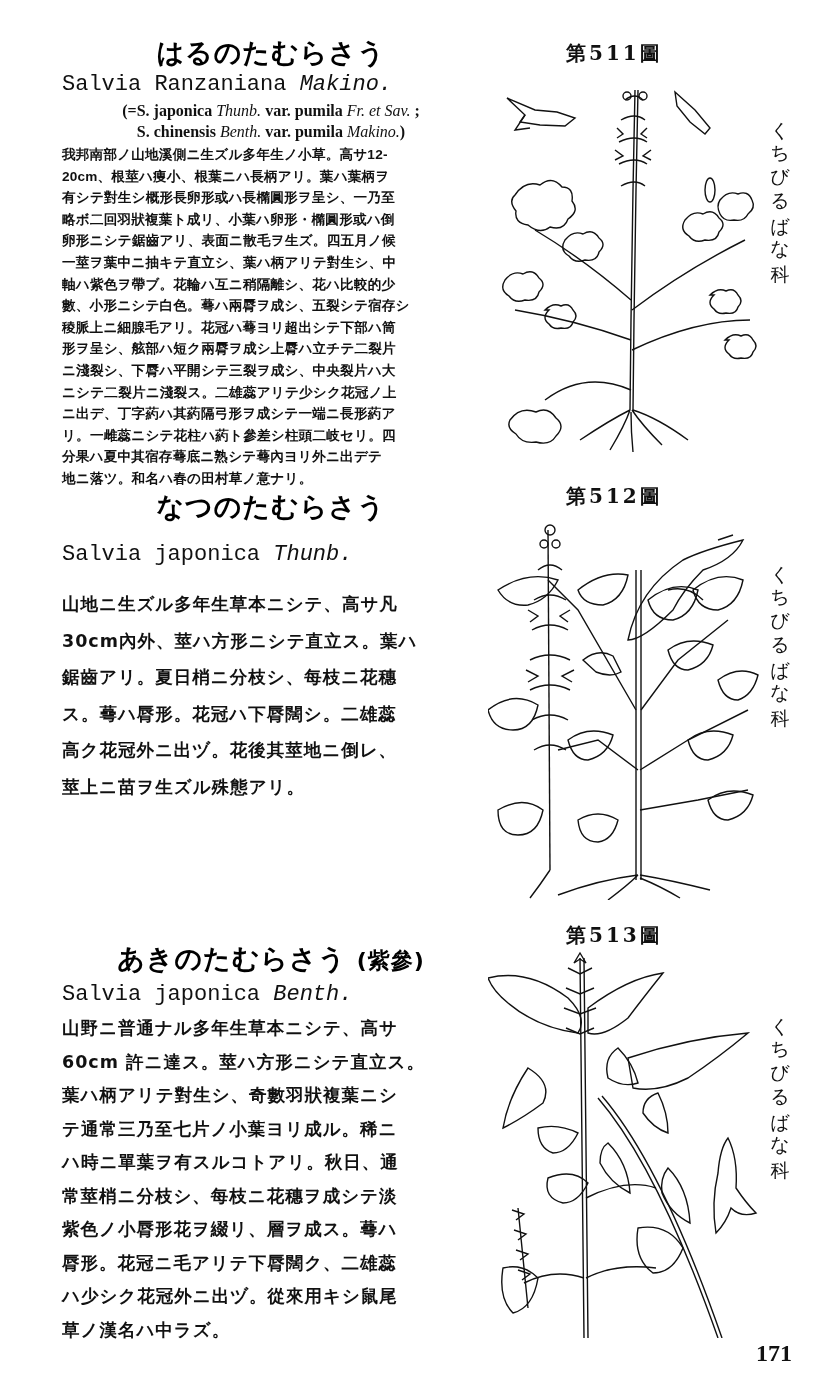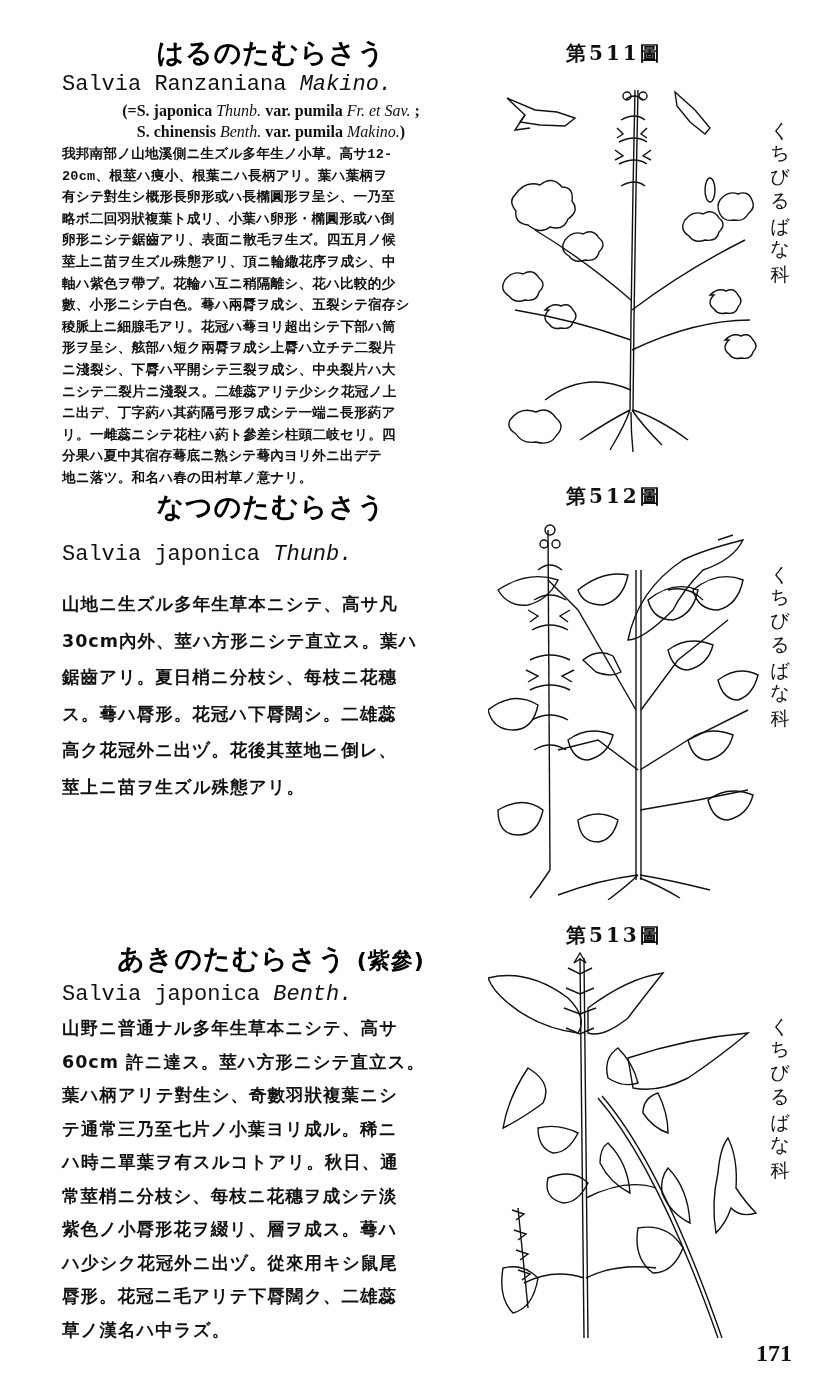--- a/index.html
+++ b/index.html
@@ -15,21 +15,21 @@
   .jp-title .kanji { font-size:22px; font-weight:bold; }
   .sci {
     font-family:Liberation Mono, monospace; font-size:22px; line-height:26px;
   }
   .sci i { font-style:italic; }
   .syn {
     text-align:center; font-family:"Liberation Serif", serif; font-size:16px; line-height:21px; font-weight:bold;
   }
   .syn i { font-style:italic; font-weight:normal; }
   .body-small {
-    font-family:Liberation Mono, monospace; font-weight:bold; font-size:13.6px;
+    font-family:Liberation Sans, sans-serif; font-weight:bold; font-size:13.6px;
     line-height:21.6px; text-align:justify; letter-spacing:0.2px;
   }
   .body-large {
     font-family:"DejaVu Sans", sans-serif; font-weight:bold; font-size:17.5px;
     line-height:36.6px; text-align:justify; letter-spacing:1px;
   }
   .body-mid {
     font-family:"DejaVu Sans", sans-serif; font-weight:bold; font-size:17.5px;
     line-height:33.5px; text-align:justify; letter-spacing:1px;
   }
@@ -62,21 +62,21 @@
   </div>
   <div class="syn">
     <span>S. chinensis </span><i>Benth.</i><span> var. pumila </span><i>Makino.</i><span>)</span>
   </div>
   <div class="body-small" style="margin-top:2px;">
     <span class="line">我邦南部ノ山地溪側ニ生ズル多年生ノ小草。高サ12-</span>
     <span class="line">20cm、根莖ハ痩小、根葉ニハ長柄アリ。葉ハ葉柄ヲ</span>
     <span class="line">有シテ對生シ概形長卵形或ハ長橢圓形ヲ呈シ、一乃至</span>
     <span class="line">略ボ二回羽狀複葉ト成リ、小葉ハ卵形・橢圓形或ハ倒</span>
     <span class="line">卵形ニシテ鋸齒アリ、表面ニ散毛ヲ生ズ。四五月ノ候</span>
-    <span class="line">莖上ニ苗ヲ生ズル殊態アリ、頂ニ輪繖花序ヲ成シ、中</span>
+    <span class="line">一莖ヲ葉中ニ抽キテ直立シ、葉ハ柄アリテ對生シ、中</span>
     <span class="line">軸ハ紫色ヲ帶ブ。花輪ハ互ニ稍隔離シ、花ハ比較的少</span>
     <span class="line">數、小形ニシテ白色。蕚ハ兩脣ヲ成シ、五裂シテ宿存シ</span>
     <span class="line">稜脈上ニ細腺毛アリ。花冠ハ蕚ヨリ超出シテ下部ハ筒</span>
     <span class="line">形ヲ呈シ、舷部ハ短ク兩脣ヲ成シ上脣ハ立チテ二裂片</span>
     <span class="line">ニ淺裂シ、下脣ハ平開シテ三裂ヲ成シ、中央裂片ハ大</span>
     <span class="line">ニシテ二裂片ニ淺裂ス。二雄蕊アリテ少シク花冠ノ上</span>
     <span class="line">ニ出デ、丁字葯ハ其葯隔弓形ヲ成シテ一端ニ長形葯ア</span>
     <span class="line">リ。一雌蕊ニシテ花柱ハ葯ト參差シ柱頭二岐セリ。四</span>
     <span class="line">分果ハ夏中其宿存蕚底ニ熟シテ蕚內ヨリ外ニ出デテ</span>
     <span class="line">地ニ落ツ。和名ハ春の田村草ノ意ナリ。</span>
@@ -191,22 +191,22 @@
     <i>Benth.</i>
   </div>
   <div class="body-mid" style="margin-top:4px;">
     <span class="line">山野ニ普通ナル多年生草本ニシテ、高サ</span>
     <span class="line">60cm 許ニ達ス。莖ハ方形ニシテ直立ス。</span>
     <span class="line">葉ハ柄アリテ對生シ、奇數羽狀複葉ニシ</span>
     <span class="line">テ通常三乃至七片ノ小葉ヨリ成ル。稀ニ</span>
     <span class="line">ハ時ニ單葉ヲ有スルコトアリ。秋日、通</span>
     <span class="line">常莖梢ニ分枝シ、每枝ニ花穗ヲ成シテ淡</span>
     <span class="line">紫色ノ小脣形花ヲ綴リ、層ヲ成ス。蕚ハ</span>
+    <span class="line">脣形。花冠ニ毛アリテ下脣闊ク、二雄蕊</span>
     <span class="line">ハ少シク花冠外ニ出ヅ。從來用キシ鼠尾</span>
-    <span class="line">脣形。花冠ニ毛アリテ下脣闊ク、二雄蕊</span>
     <span class="line">草ノ漢名ハ中ラズ。</span>
   </div>
 </div>
 
 <div class="fig-label" style="left:566px; top:922px;">第513圖</div>
 <div class="family" style="left:768px; top:1004px;">くちびるばな科</div>
 
 <div class="illus" style="left:488px; top:948px; width:280px; height:390px;">
   <svg viewBox="0 0 280 390" fill="none" stroke="#111" stroke-width="1.4">
 

